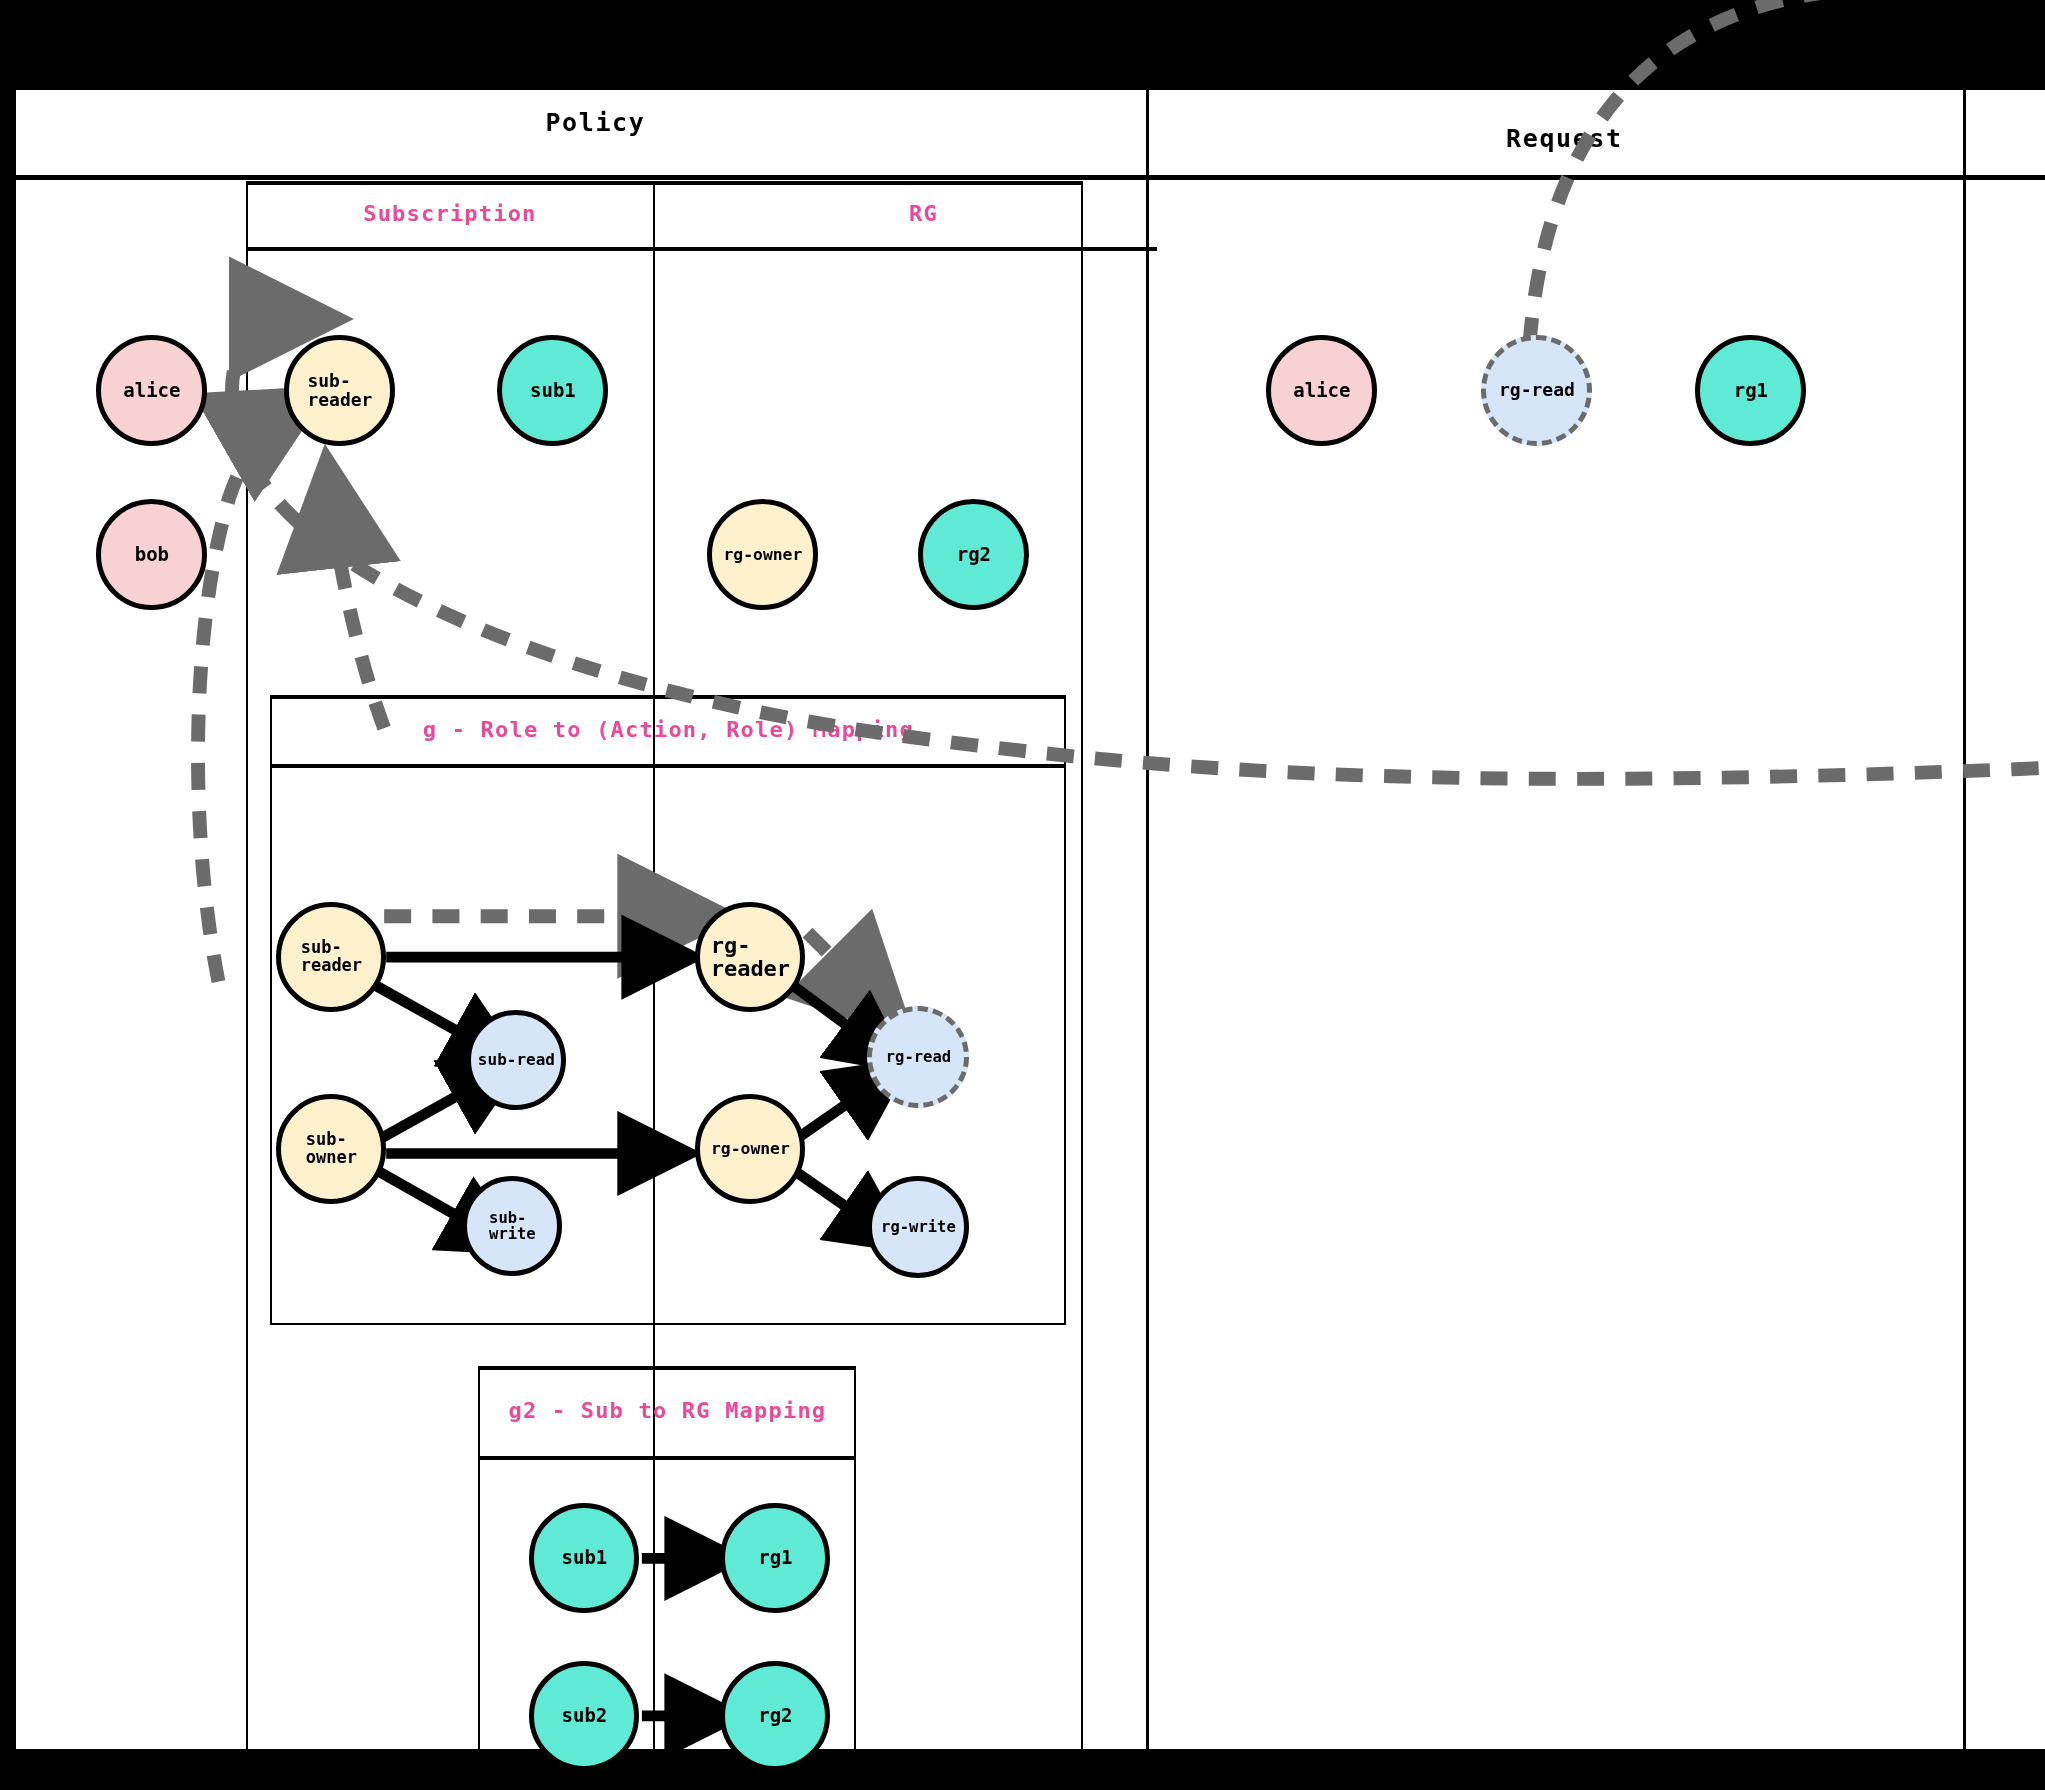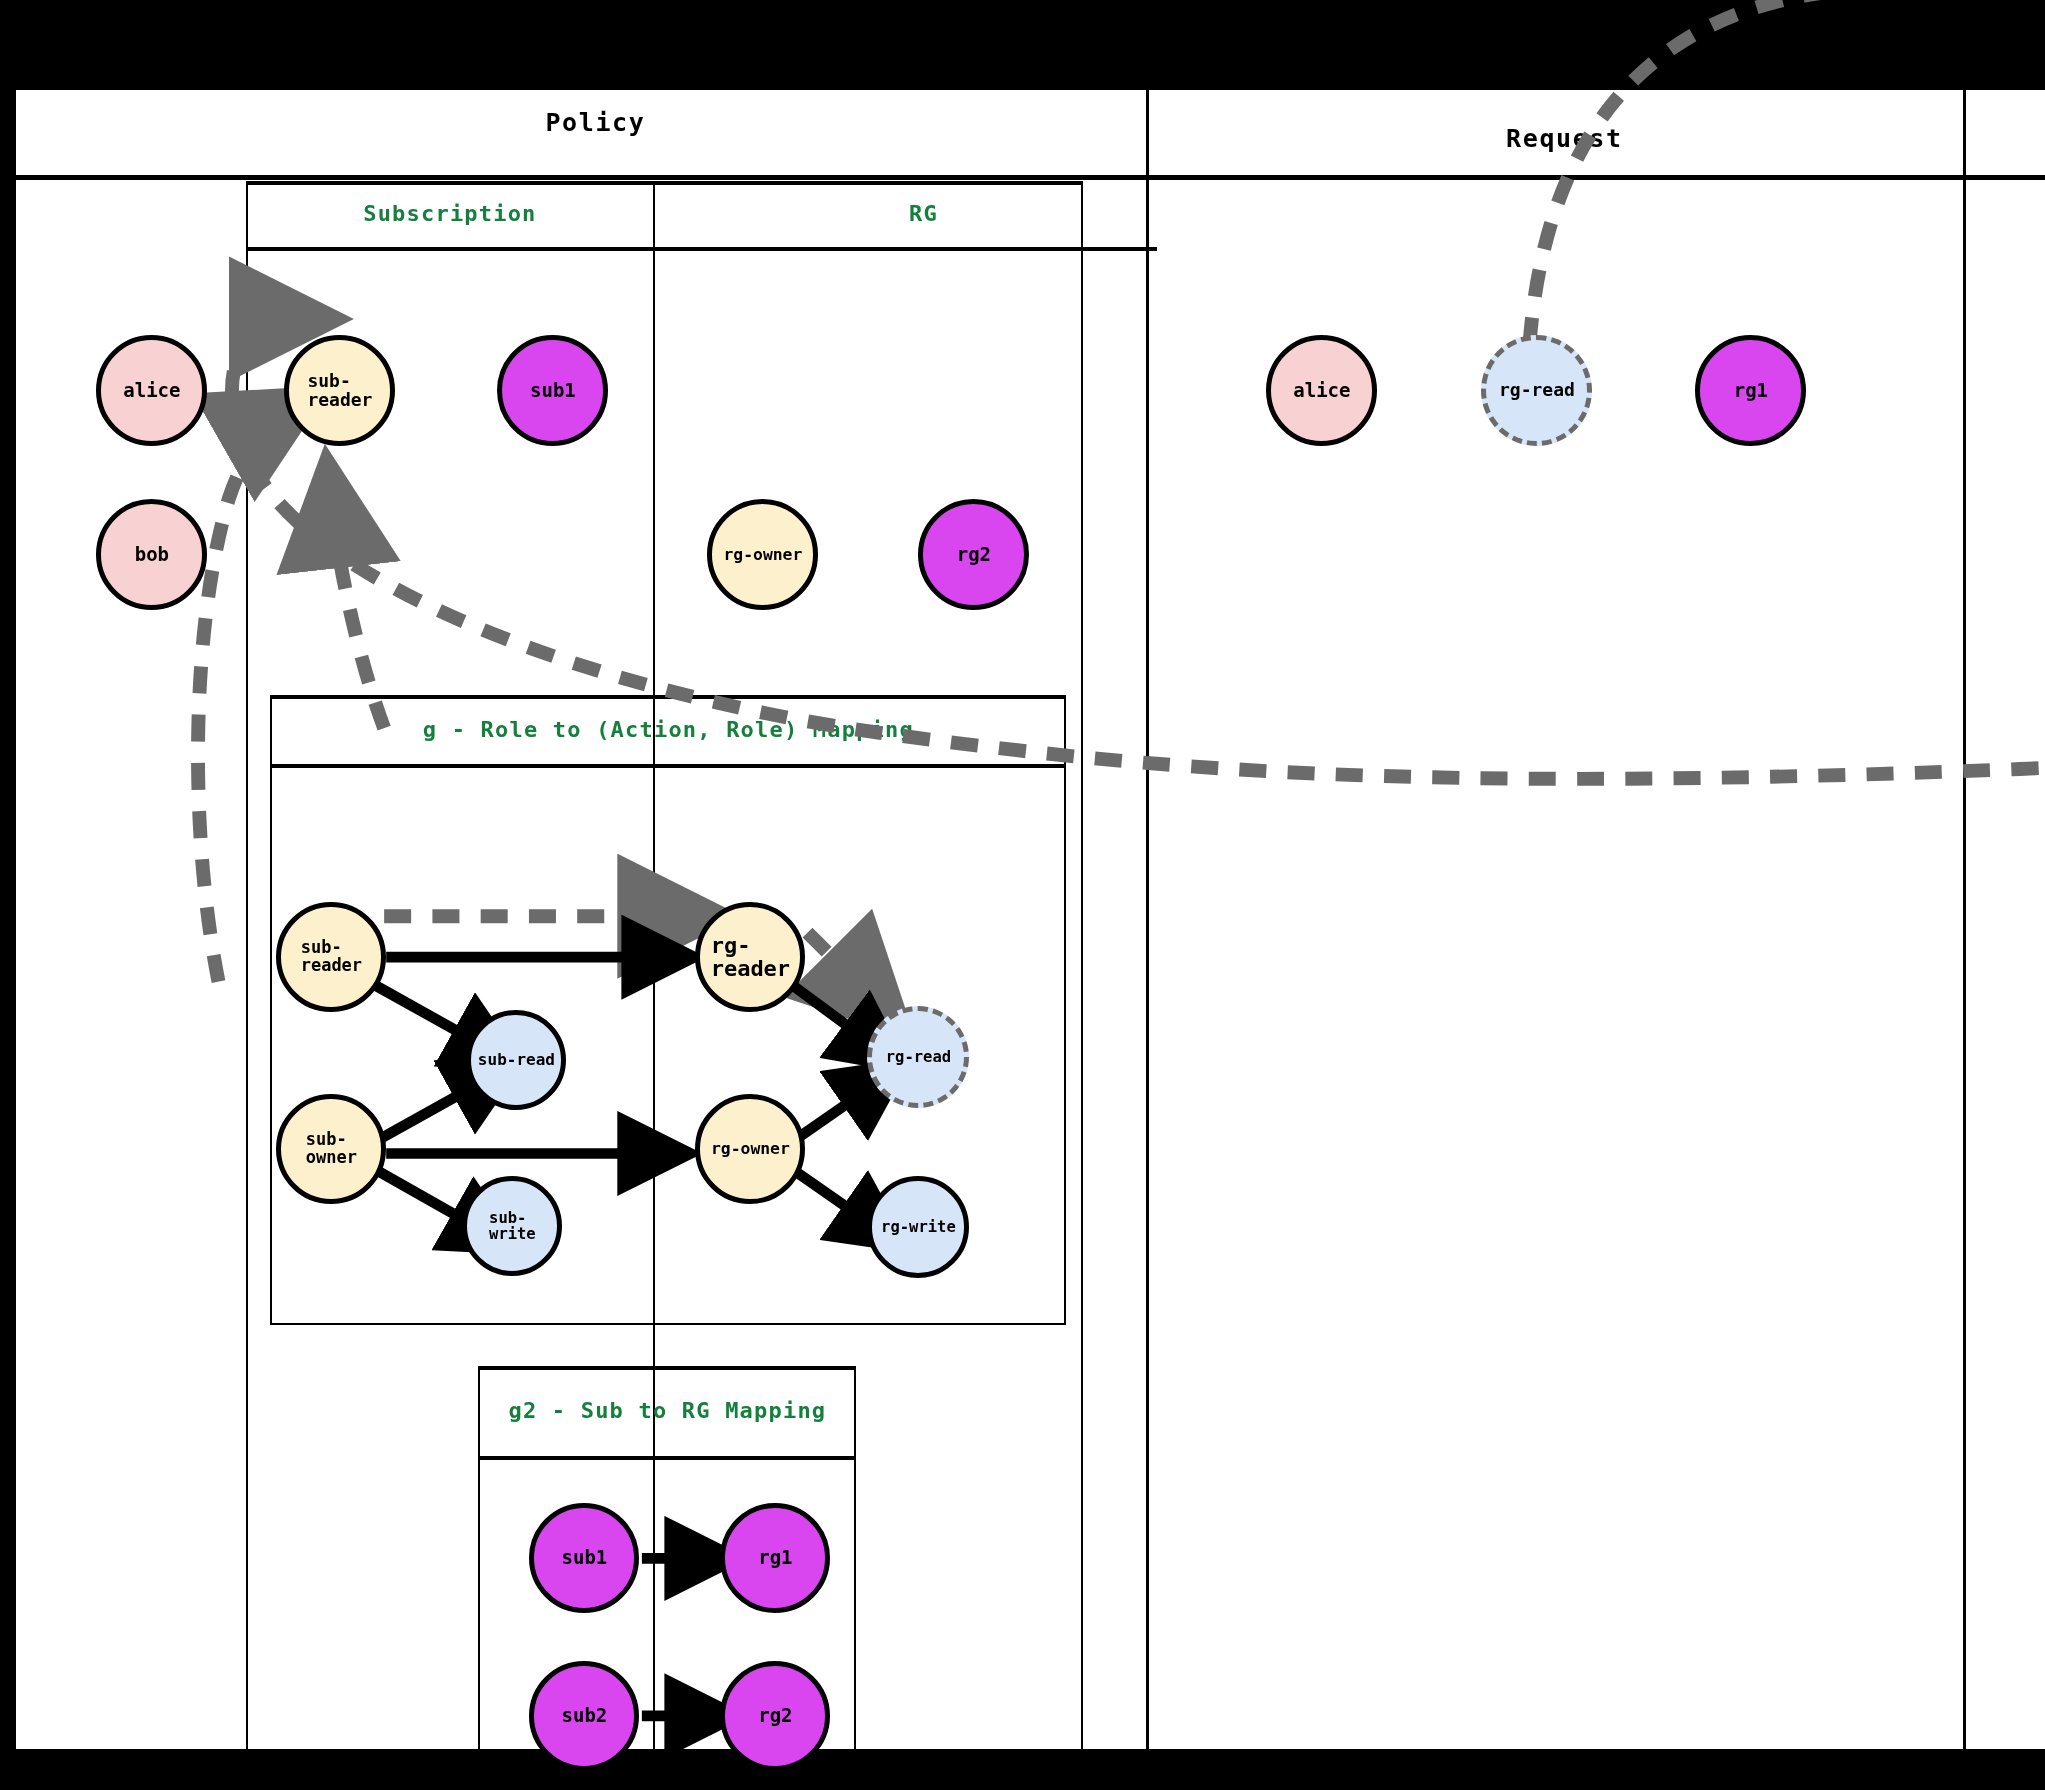--- a/index.html
+++ b/index.html
@@ -28,42 +28,42 @@
     color:#000;
     text-align:center;
     white-space:nowrap;
     transform:translateX(-50%);
   }
 
   
   .tbl{position:absolute;border:2px solid #000;box-sizing:border-box;}
   .tbl-hdr{position:absolute;border-bottom:4.1px solid #000;box-sizing:border-box;
     display:flex;align-items:center;justify-content:center;
-    font-weight:bold;font-size:22px;letter-spacing:1.2px;color:#15803d;text-align:center;line-height:1.25;}
+    font-weight:bold;font-size:22px;letter-spacing:1.2px;color:#ec4899;text-align:center;line-height:1.25;}
   .tbl-div{position:absolute;background:#000;width:1.6px;}
   .tbl-topline{position:absolute;background:#000;height:4.1px;}
 
   
   .node{
     position:absolute;
     border-radius:50%;
     border:5.7px solid #000;
     box-sizing:border-box;
     display:flex;align-items:center;justify-content:center;
     text-align:left;
     font-weight:bold;
     color:#000;
     line-height:1.05;
     white-space:pre-line;
     z-index:6;
   }
   .node.dash{border:5.7px dashed #6b6b6b;}
   .fill-pink{background:#f8d2d2;}
   .fill-yellow{background:#fdf0cd;}
-  .fill-green{background:#d946ef;}
+  .fill-green{background:#5eead4;}
   .fill-blue{background:#d6e5f7;}
   svg.overlay{position:absolute;left:0;top:0;width:100%;height:100%;overflow:visible;pointer-events:none;}
   svg.overlay.under{z-index:2;}
 </style>
 </head>
 <body>
 
 <div id="root">
 <div id="canvas">
 

